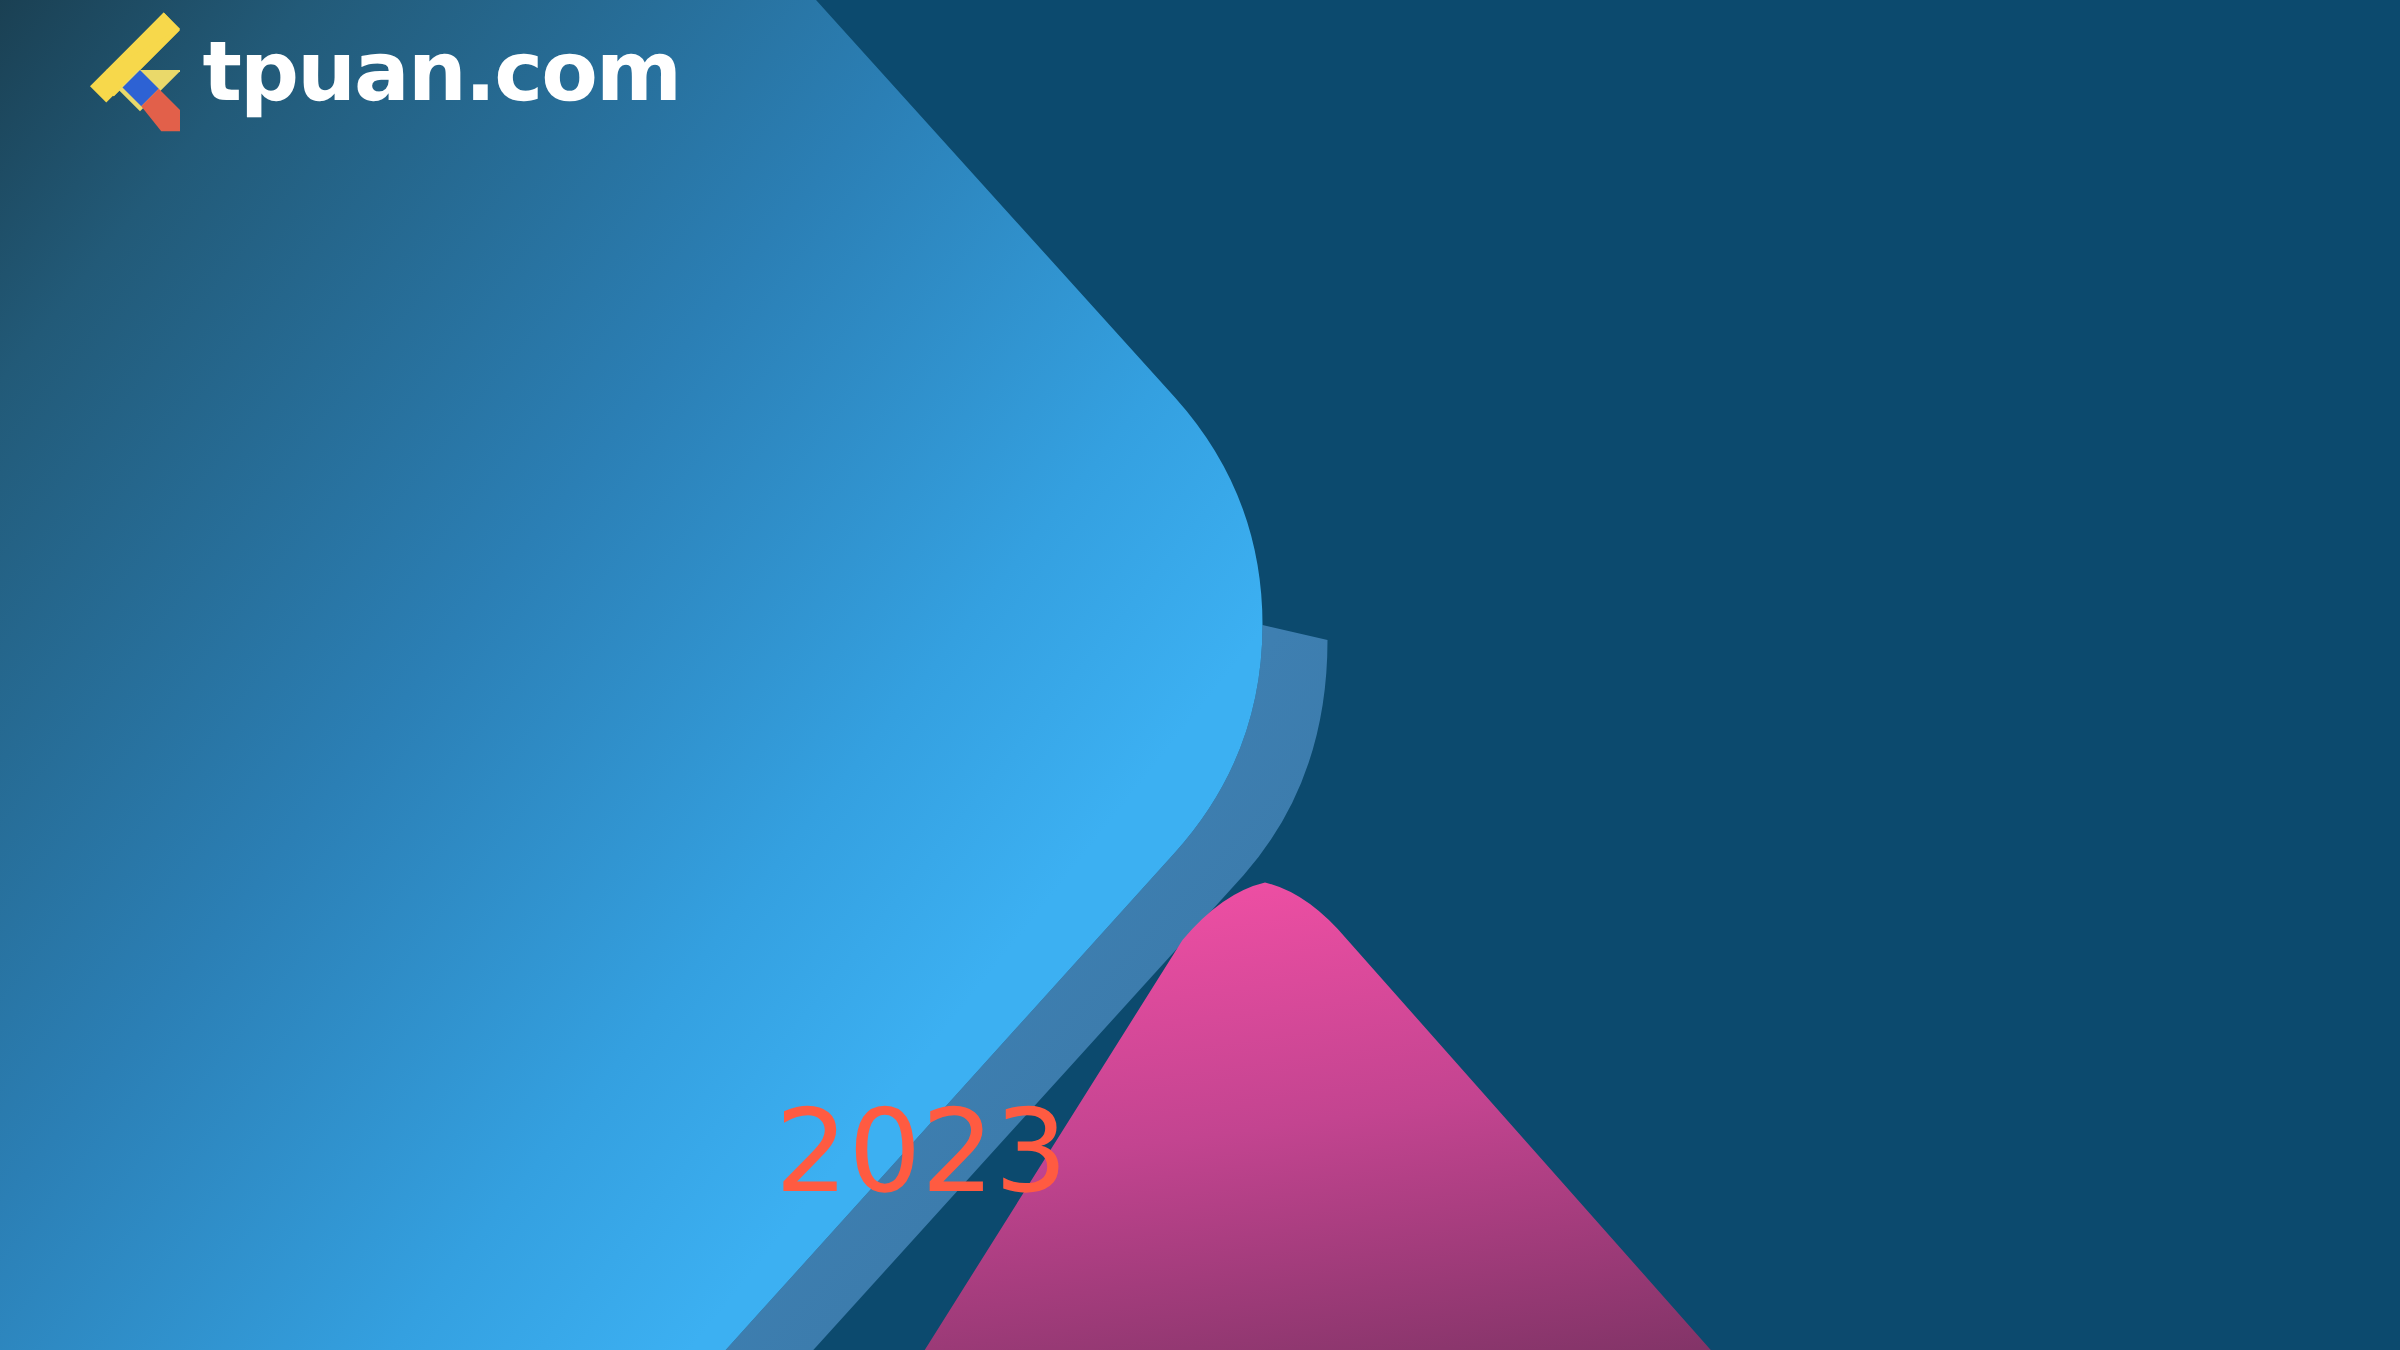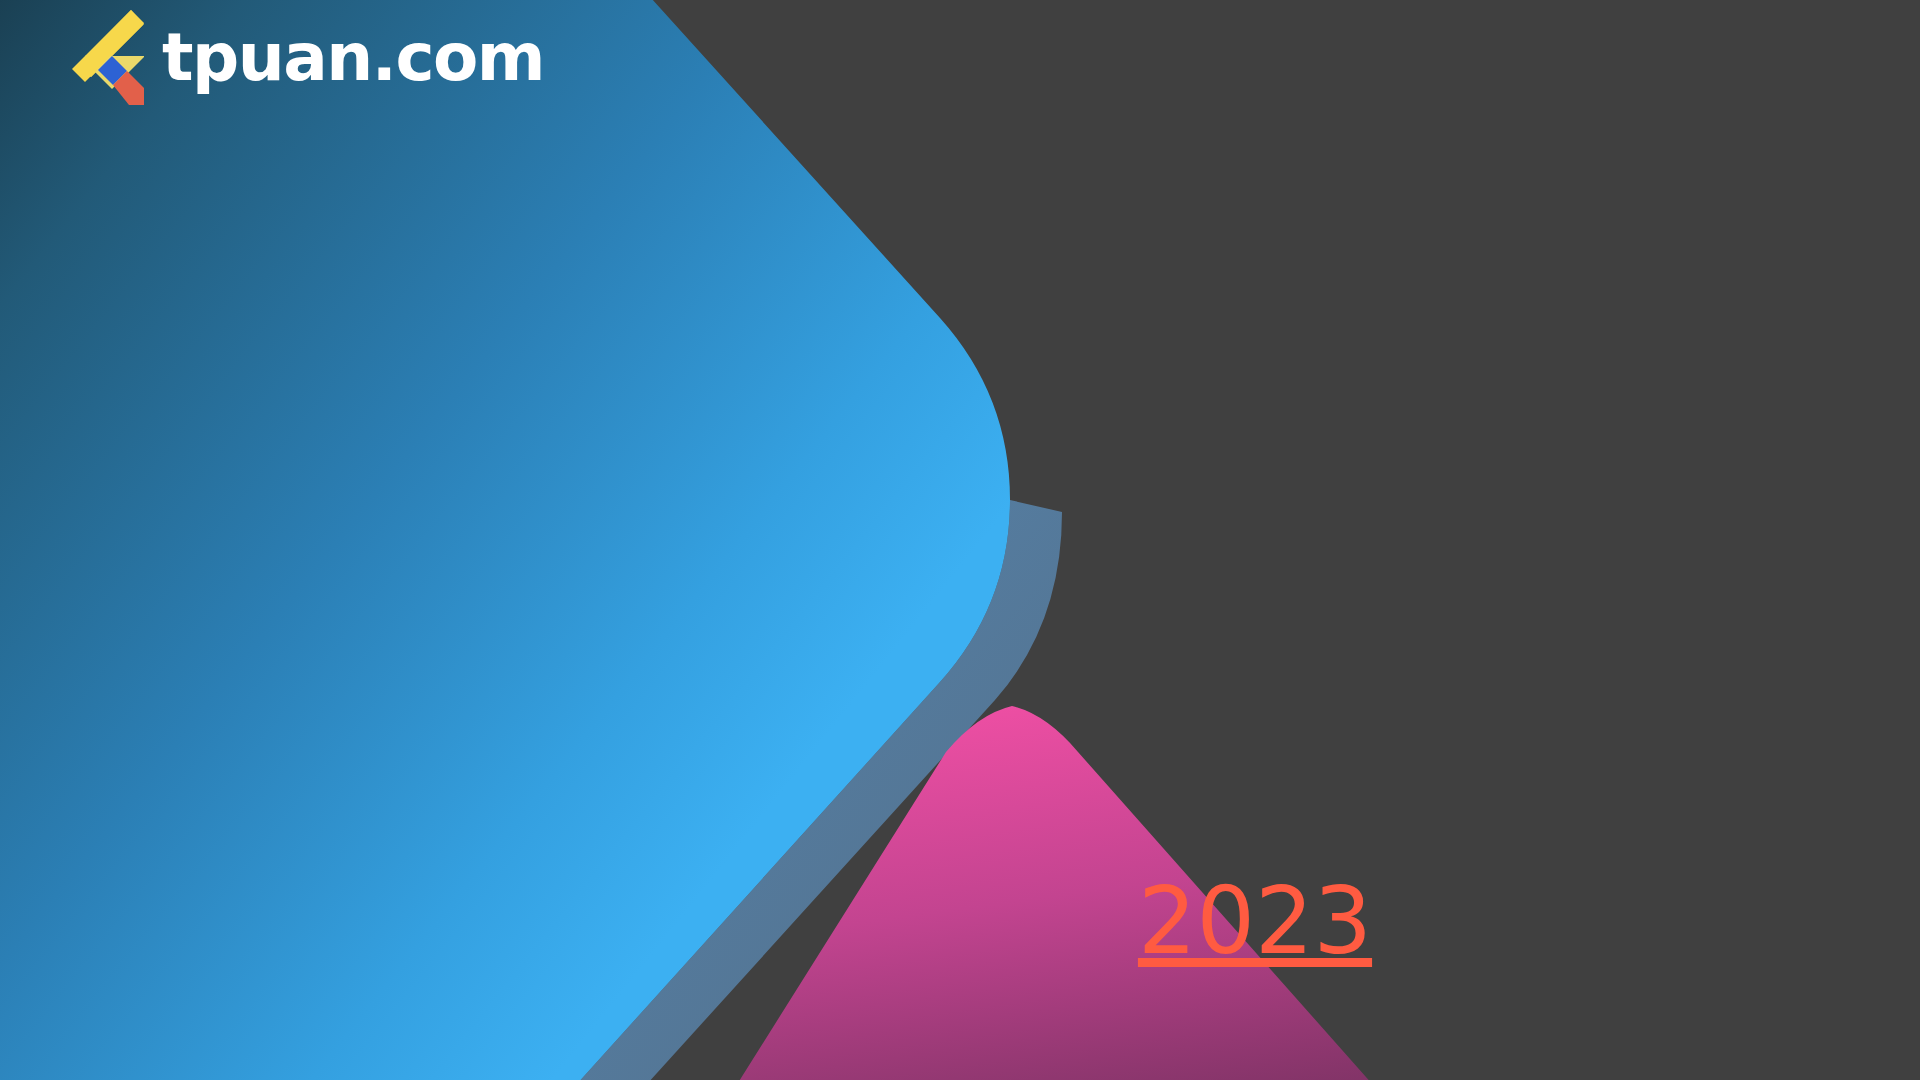--- a/index.html
+++ b/index.html
@@ -11,21 +11,21 @@
     width: 1920px;
     height: 1080px;
     overflow: hidden;
     font-family: "DejaVu Sans", sans-serif;
   }
 
   #slide {
     position: relative;
     width: 1920px;
     height: 1080px;
-    background: #404040;
+    background: #0c4a6e;
     overflow: hidden;
   }
 
   
   #bg-art {
     position: absolute;
     inset: 0;
     width: 1920px;
     height: 1080px;
   }
@@ -82,28 +82,27 @@
     line-height: 1.35;
     color: #ffffff;
   }
 
   
   #year {
     position: absolute;
     left: 620px;
     top: 876px;
     width: 1270px;
-    text-align: center;
+    text-align: left;
     z-index: 20;
     font-family: "DejaVu Sans", sans-serif;
     font-weight: 400;
     font-size: 92px;
     line-height: 1;
     color: #ff5b41;
-    text-decoration: underline;
   }
 </style>
 </head>
 <body>
 
 <div id="slide">
 
   <svg id="bg-art" viewBox="0 0 1920 1080" preserveAspectRatio="none" xmlns="http://www.w3.org/2000/svg">
     <defs>
       <linearGradient id="gradChevron" x1="0.05" y1="0.02" x2="0.92" y2="0.62">

